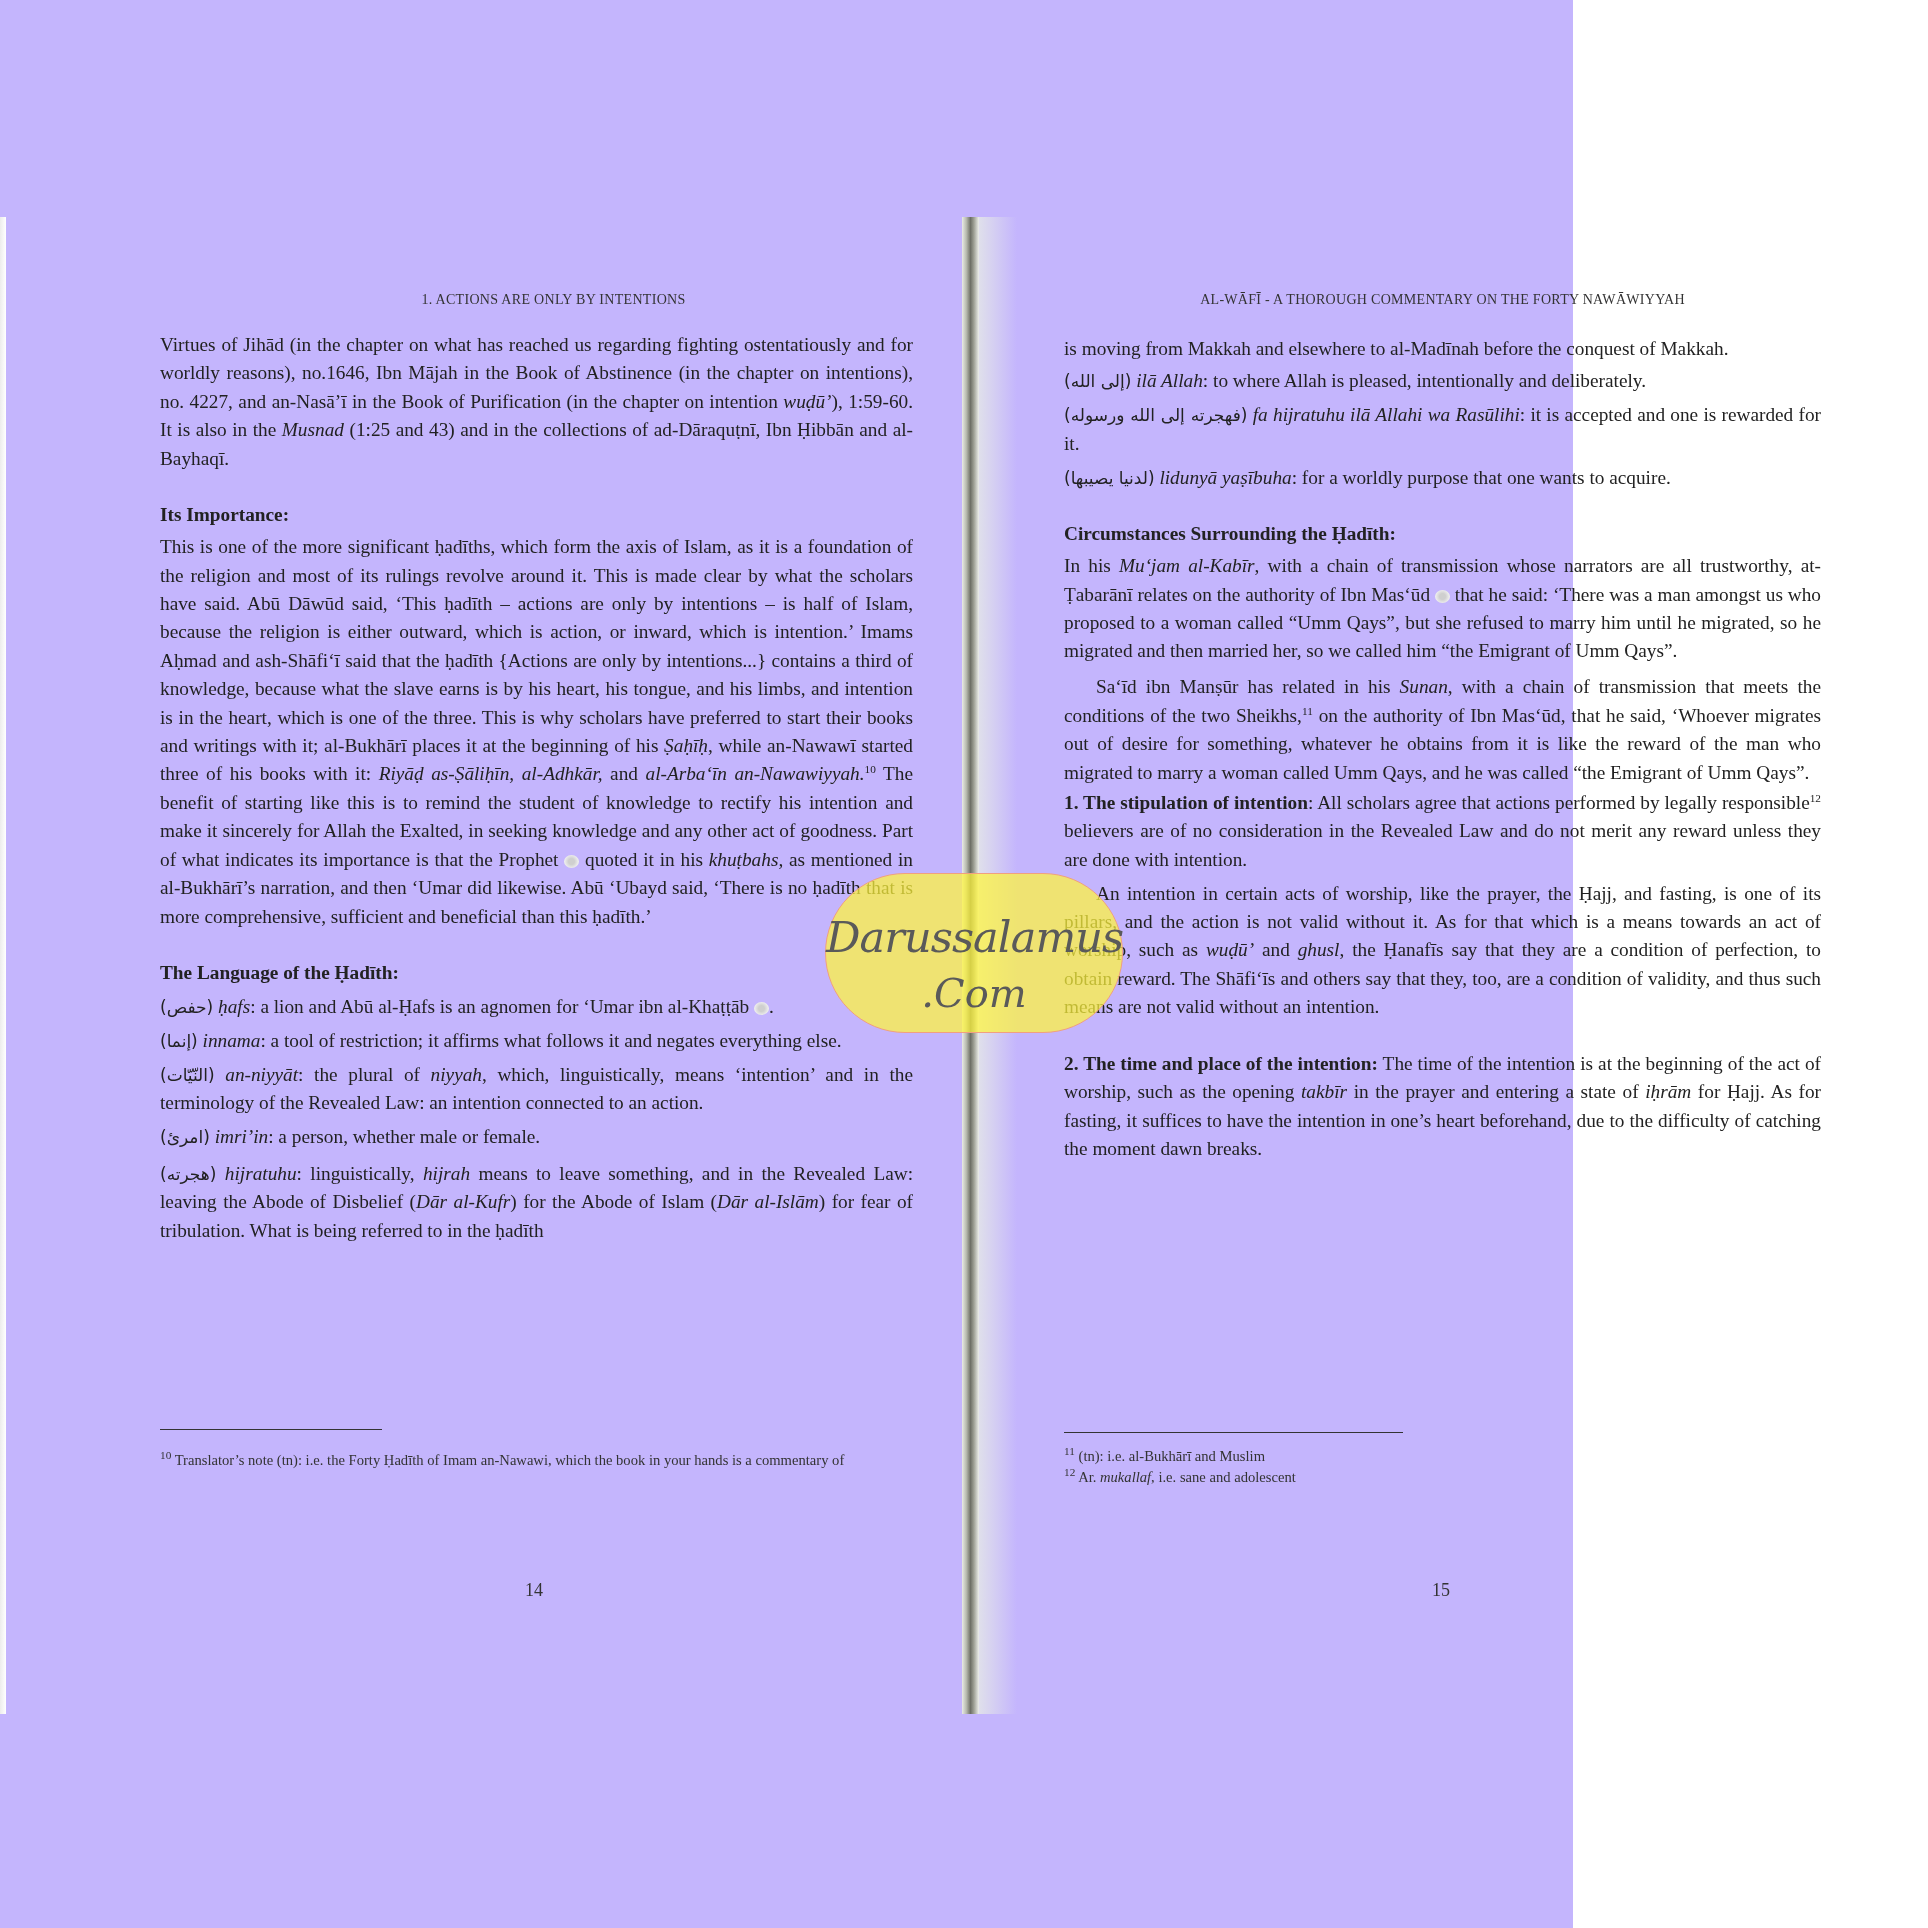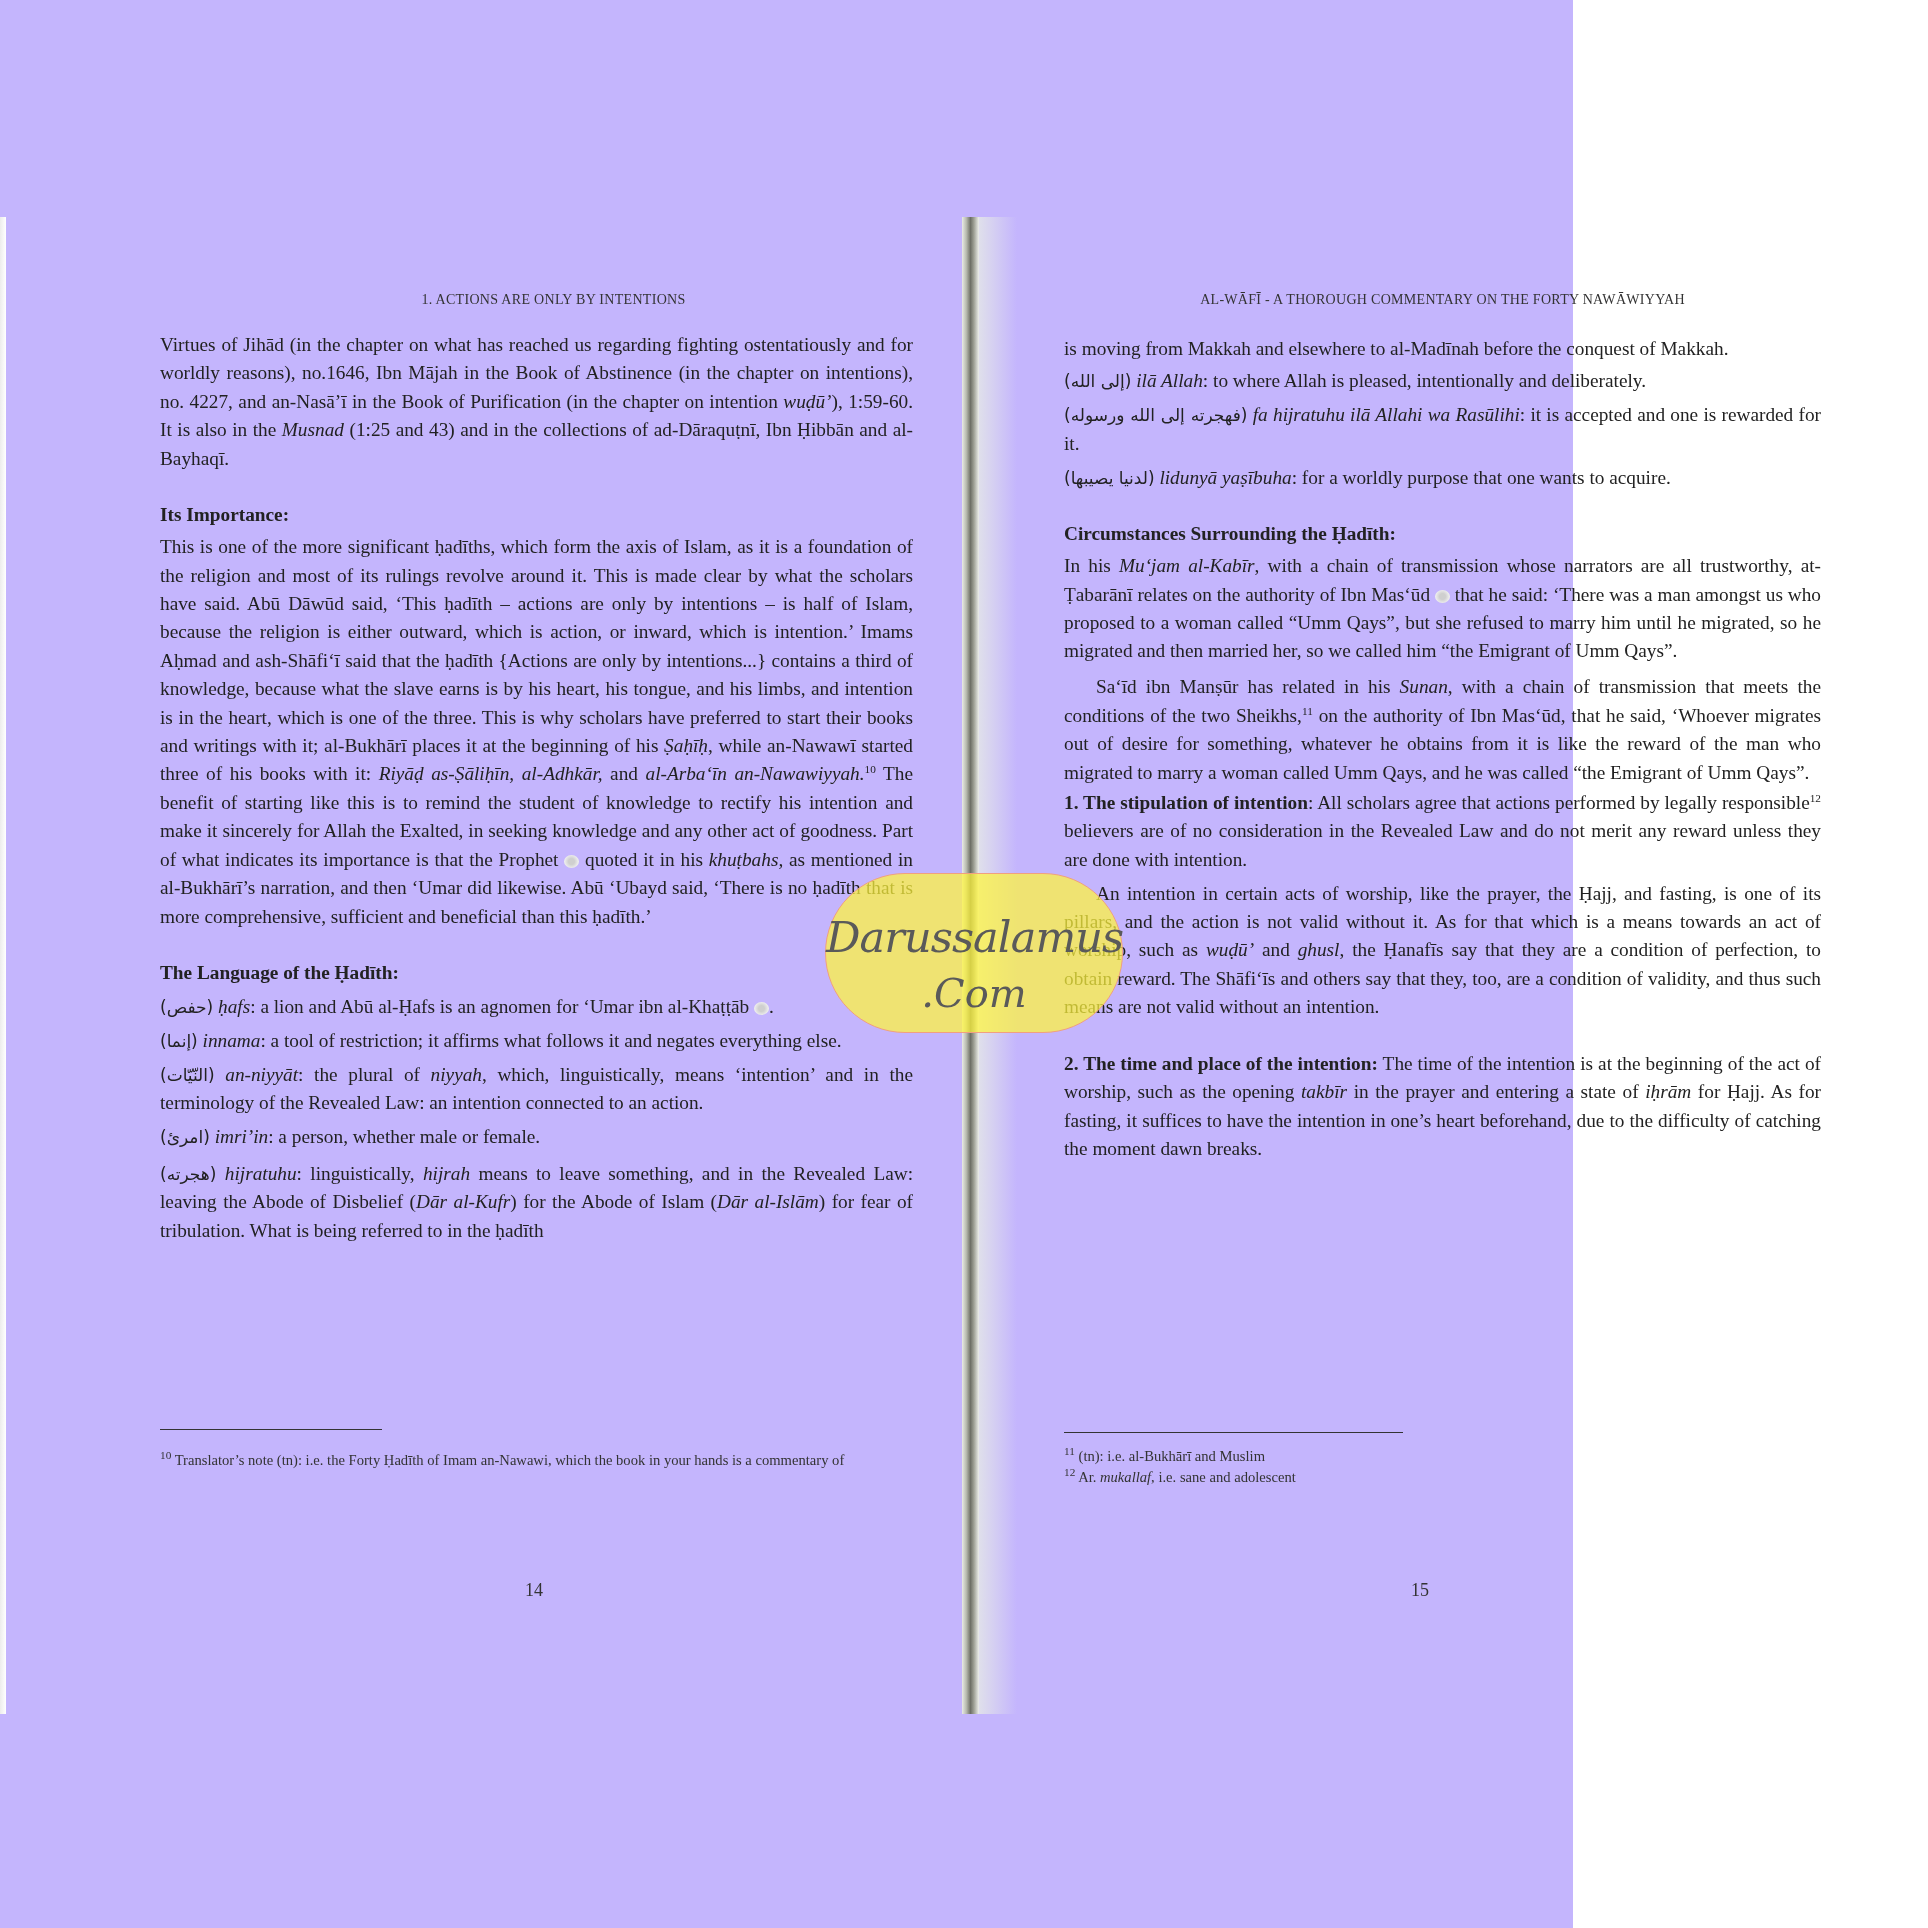--- a/index.html
+++ b/index.html
@@ -89,21 +89,21 @@
       <p class="indent" style="margin-top:5.6px;"><span>An intention in certain acts of worship, like the prayer, the Ḥajj, and fasting, is one of its pillars, and the action is not valid without it. As for that which is a means towards an act of worship, such as </span><i>wuḍū’</i><span> and </span><i>ghusl</i><span>, the Ḥanafīs say that they are a condition of perfection, to obtain reward. The Shāfi‘īs and others say that they, too, are a condition of validity, and thus such means are not valid without an intention.</span></p>
       <p style="margin-top:28px;"><b>2. The time and place of the intention:</b><span> The time of the intention is at the beginning of the act of worship, such as the opening </span><i>takbīr</i><span> in the prayer and entering a state of </span><i>iḥrām</i><span> for Ḥajj. As for fasting, it suffices to have the intention in one’s heart beforehand, due to the difficulty of catching the moment dawn breaks.</span></p>
     </div>
 
     <div class="fn-rule" style="left:0; top:1432px; width:339px;"></div>
     <div class="footnotes" style="top:1446px; line-height:21px;">
       <p><span class="sup">11</span><span> (tn): i.e. al-Bukhārī and Muslim</span></p>
       <p><span class="sup">12</span><span> Ar. </span><i>mukallaf</i><span>, i.e. sane and adolescent</span></p>
     </div>
 
-    <div class="page-num" style="left:347px;">15</div>
+    <div class="page-num" style="left:368px;">15</div>
   </div>
 
   <div class="watermark">
     <div class="wm-line1">Darussalamus</div>
     <div class="wm-line2">.Com</div>
   </div>
 </div>
 
 
 </body></html>

